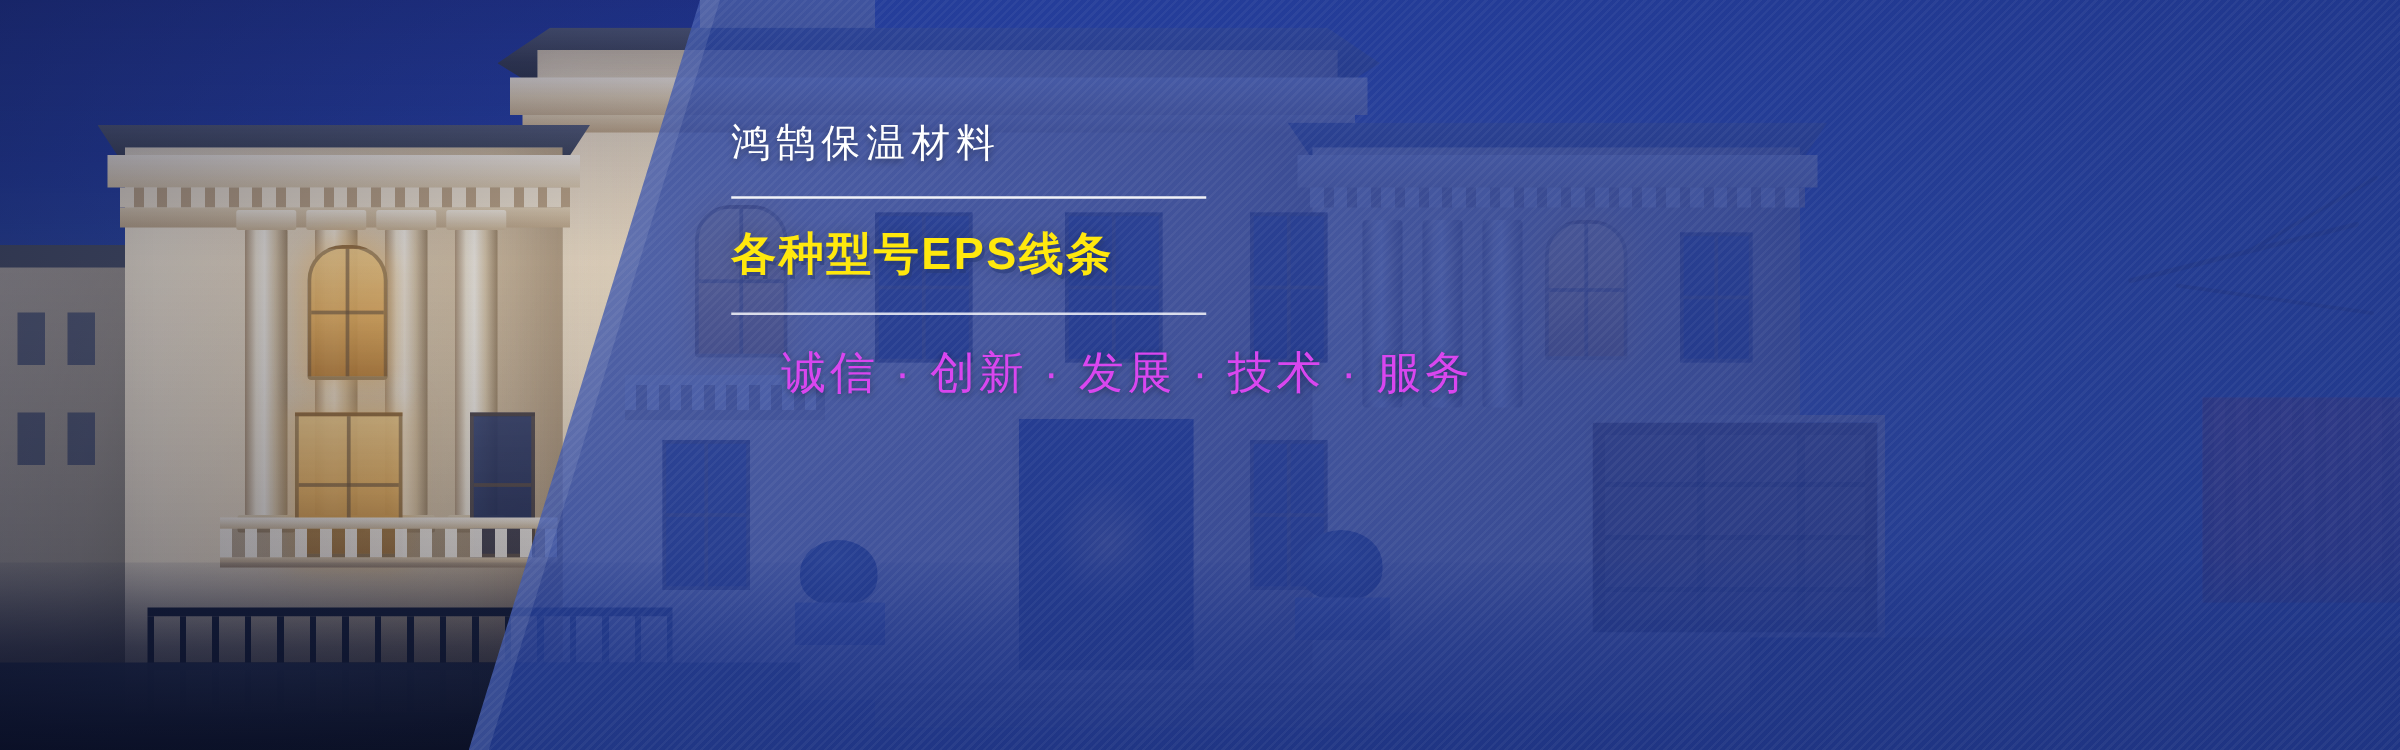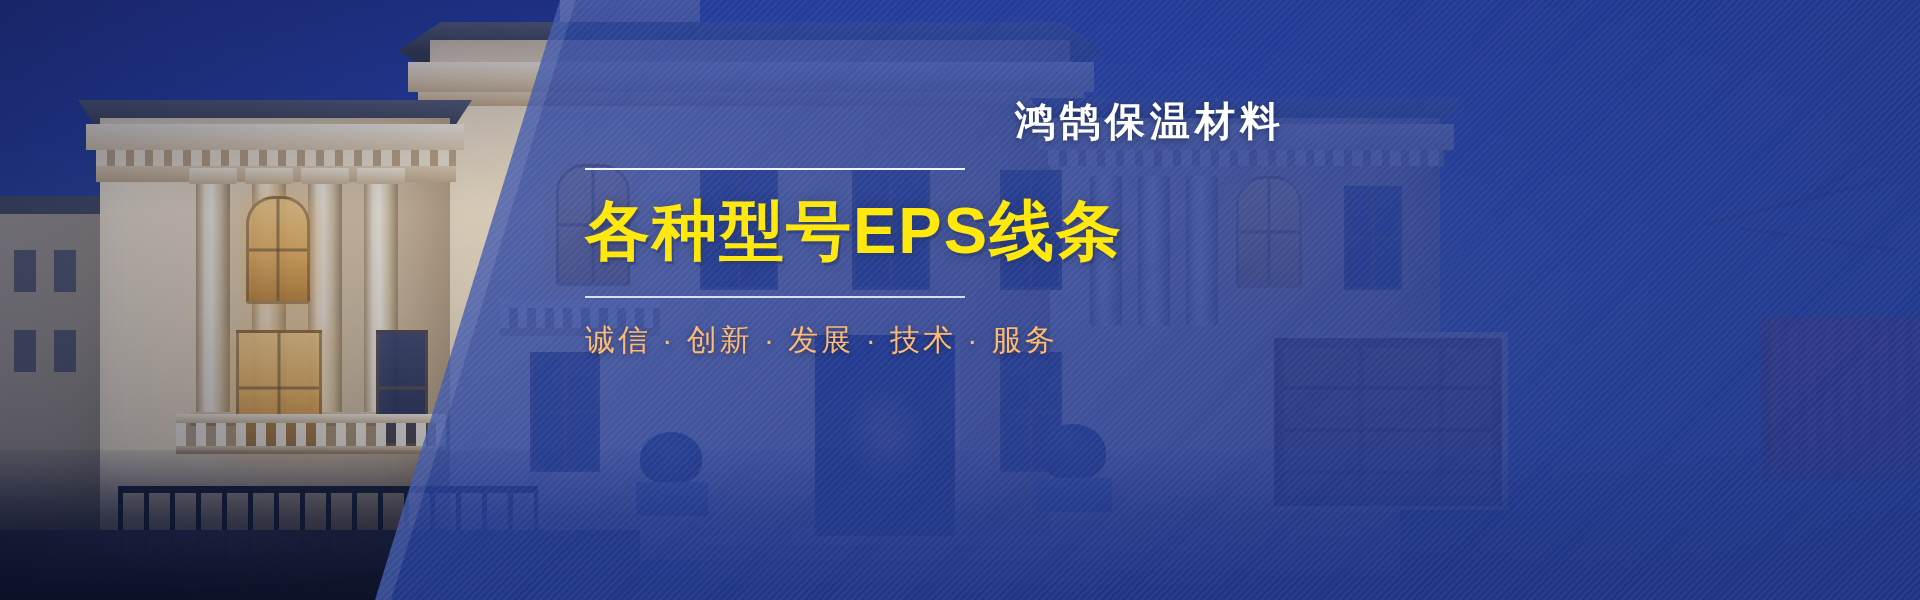--- a/index.html
+++ b/index.html
@@ -268,43 +268,43 @@
     position:absolute; top:0; left:0; width:1920px; height:600px;
     clip-path:polygon(560px 0, 576px 0, 391px 600px, 375px 600px);
     background:rgba(255,255,255,0.10);
   }
 
   
   .content {
     position:absolute; left:585px; top:96px; width:700px;
   }
   .eyebrow {
-    font-size:40px; color:#ffffff; letter-spacing:5px; font-weight:700;
+    font-size:31px; color:#ffffff; letter-spacing:5px; font-weight:400;
     text-shadow:0 2px 6px rgba(0,0,0,0.38);
     line-height:1.25;
-    text-align:right;
   }
   .divider {
     margin-top:22px; width:380px; height:2px;
     background:rgba(255,255,255,0.92);
   }
   .headline { margin-top:22px; }
   .headline-line {
-    font-size:65px; font-weight:bold; color:#ffe80d; letter-spacing:2px;
+    font-size:36px; font-weight:bold; color:#ffe80d; letter-spacing:2px;
     line-height:1.20; white-space:nowrap;
     text-shadow:2px 3px 0 rgba(40,58,120,0.55), 0 0 14px rgba(0,0,0,0.22);
   }
   .divider2 {
     margin-top:26px; width:380px; height:2px;
     background:rgba(255,255,255,0.80);
   }
   .tagline {
-    margin-top:22px; font-size:30px; color:#fdba74; letter-spacing:3px;
+    margin-top:22px; font-size:36px; color:#d946ef; letter-spacing:3px;
     text-shadow:0 2px 6px rgba(0,0,0,0.40);
     white-space:nowrap;
+    margin-left:40px;
   }
 </style>
 </head>
 <body>
 
 <div class="banner">
 
   <div class="photo">
 
     <div class="sky"></div>

